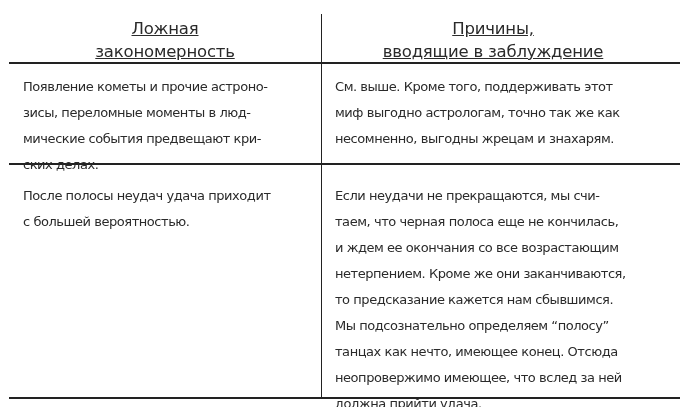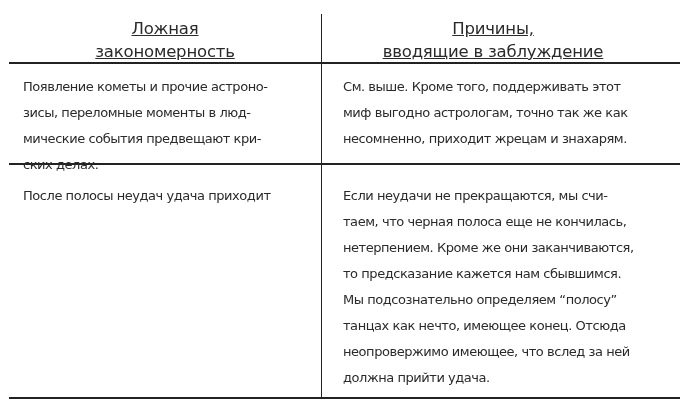--- a/index.html
+++ b/index.html
@@ -22,21 +22,21 @@
     }
     .hdr.c1 { left: 9px; width: 312px; }
     .hdr.c2 { left: 314px; width: 358px; }
     .hdr span { display: block; }
     .cell {
       position: absolute; font-size: 13px; line-height: 26px; letter-spacing: -0.45px;
       white-space: nowrap;
     }
     .cell span { display: block; }
     .c1b { left: 23px; }
-    .c2b { left: 335px; margin-left: 8px; }
+    .c2b { left: 335px; }
     .r1 { top: 74px; }
     .r2 { top: 183px; }
   </style>
 </head>
 <body>
 
 <div class="table">
 
   <div class="vline"></div>
   <div class="hline" style="top:62px"></div>
@@ -54,29 +54,31 @@
 
   <div class="cell c1b r1">
     <span>Появление кометы и прочие астроно-</span>
     <span>зисы, переломные моменты в люд-</span>
     <span>мические события предвещают кри-</span>
     <span>ских делах.</span>
   </div>
   <div class="cell c2b r1">
     <span>См. выше. Кроме того, поддерживать этот</span>
     <span>миф выгодно астрологам, точно так же как</span>
-    <span>несомненно, приходит жрецам и знахарям.</span>
+    <span>несомненно, выгодны жрецам и знахарям.</span>
   </div>
 
   <div class="cell c1b r2">
     <span>После полосы неудач удача приходит</span>
+    <span>с большей вероятностью.</span>
   </div>
   <div class="cell c2b r2">
     <span>Если неудачи не прекращаются, мы счи-</span>
     <span>таем, что черная полоса еще не кончилась,</span>
+    <span>и ждем ее окончания со все возрастающим</span>
     <span>нетерпением. Кроме же они заканчиваются,</span>
     <span>то предсказание кажется нам сбывшимся.</span>
     <span>Мы подсознательно определяем “полосу”</span>
     <span>танцах как нечто, имеющее конец. Отсюда</span>
     <span>неопровержимо имеющее, что вслед за ней</span>
     <span>должна прийти удача.</span>
   </div>
 
 </div>
 

